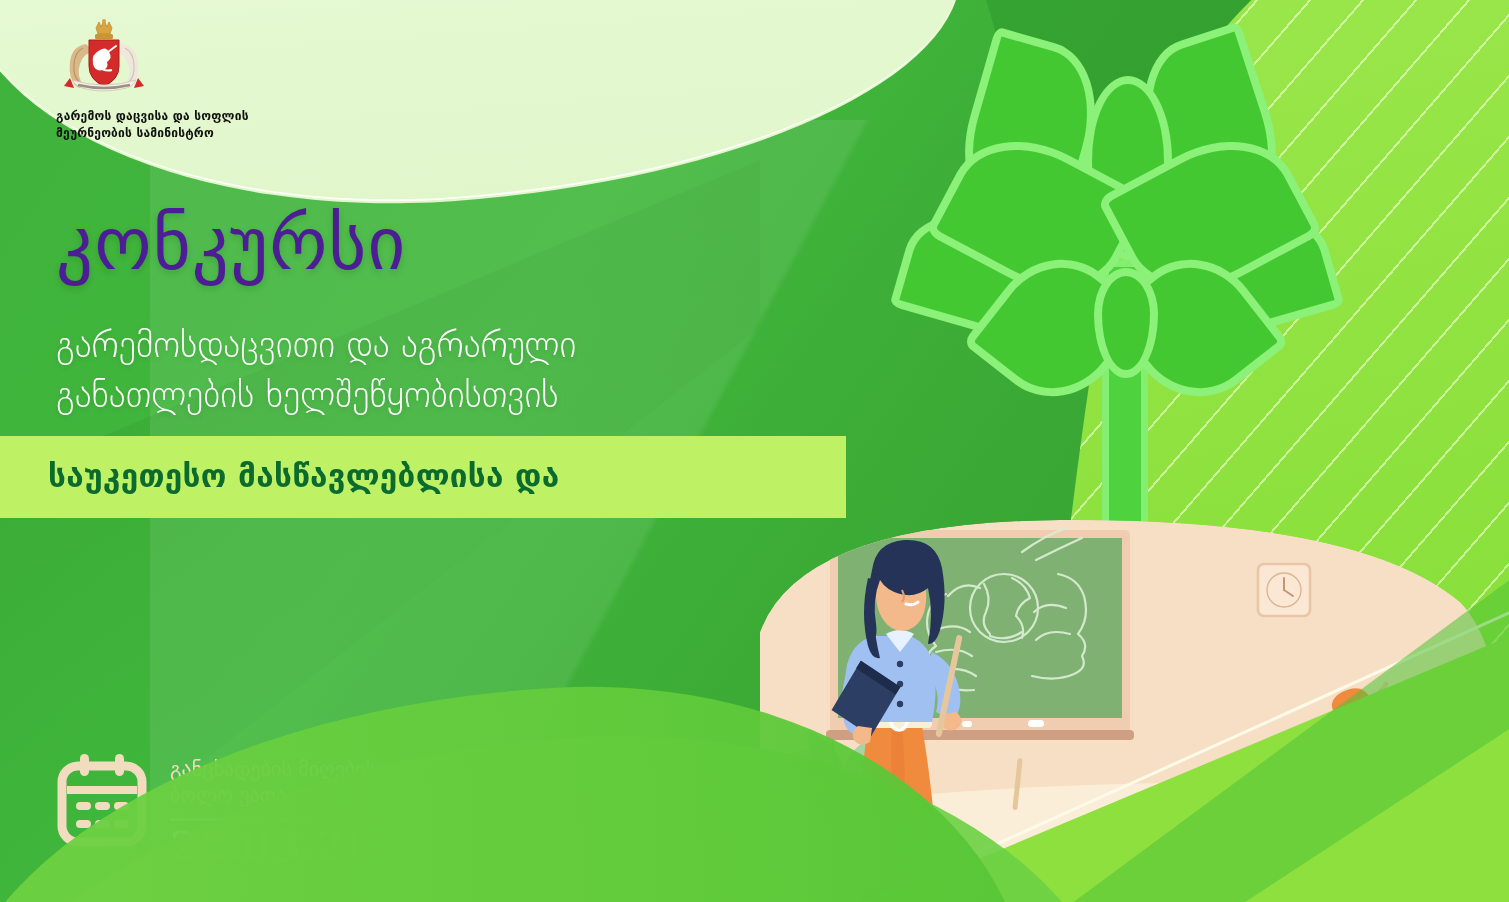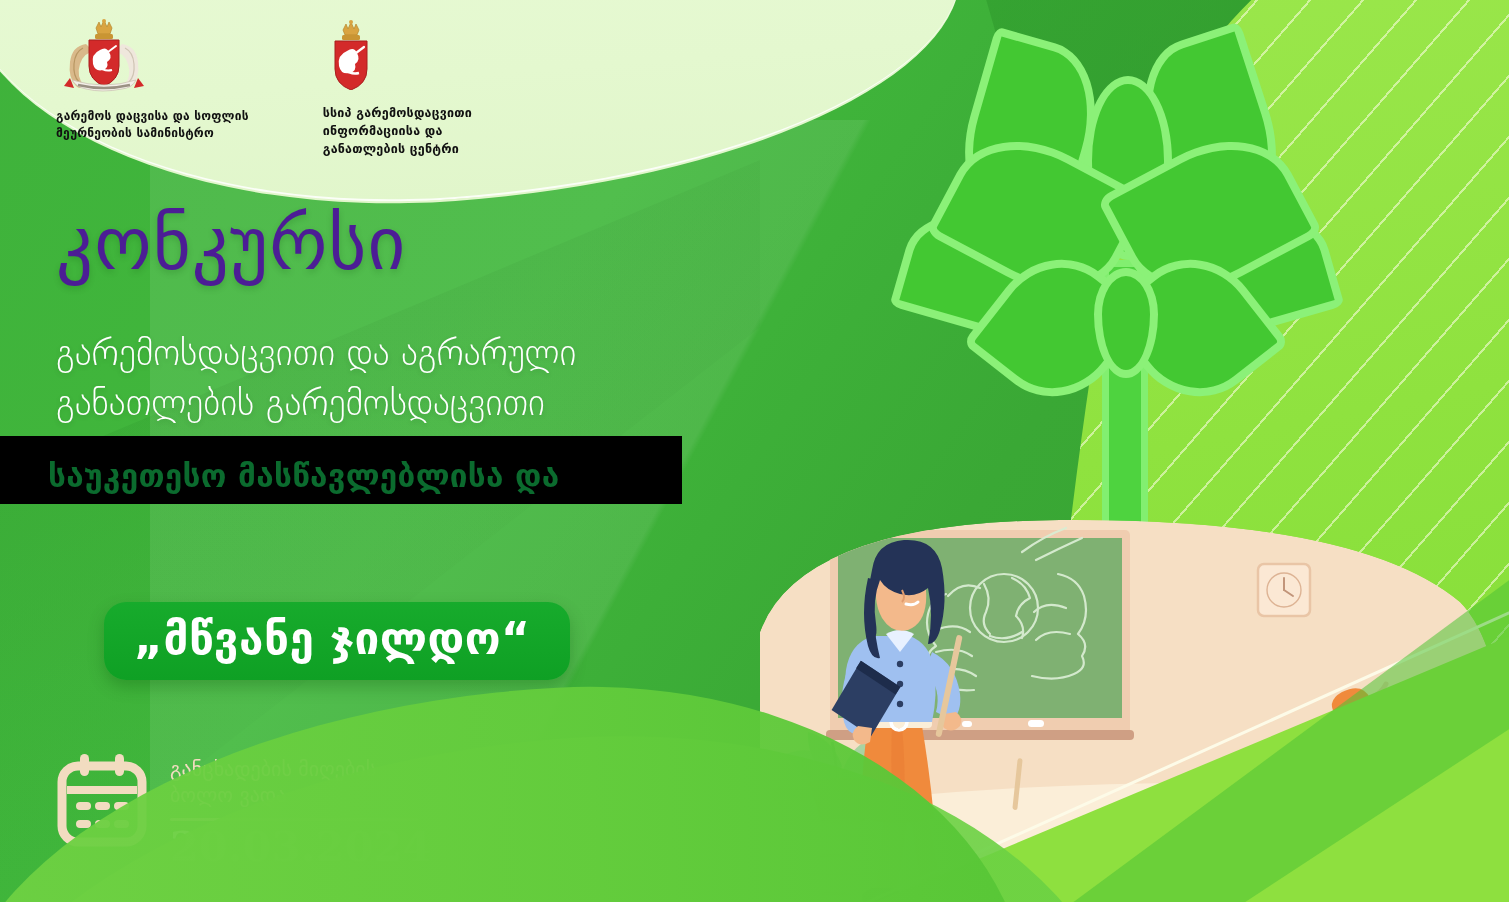--- a/index.html
+++ b/index.html
@@ -90,26 +90,25 @@
 
   .headline{
     position:absolute;left:56px;top:207px;
     font-size:73px;font-weight:400;color:#4c1d95;letter-spacing:1px;line-height:1;
     text-shadow:0 3px 6px rgba(0,60,0,.18);
   }
   .subhead{
     position:absolute;left:56px;top:320px;width:720px;
     font-size:36px;font-weight:300;color:#ffffff;line-height:1.38;
     text-shadow:0 2px 5px rgba(0,60,0,.16);
-    margin-top:8px;
   }
 
   .cream-band{
-    position:absolute;left:0;top:436px;width:682px;padding:18px 0 6px 48px;
-    background:#000000;
+    position:absolute;left:0;top:436px;width:846px;padding:18px 0 20px 48px;
+    background:#bef264;
   }
   .cream-band .line{font-size:31.5px;font-weight:700;color:#0b6b2e;line-height:1.40;letter-spacing:.3px;}
 
   .pill{
     position:absolute;left:104px;top:602px;
     padding:15px 40px 19px 30px;
     background:linear-gradient(180deg,#17ab2c 0%,#0fa024 100%);
     border-radius:22px;
     box-shadow:0 7px 16px rgba(0,70,0,.25);
   }
@@ -308,52 +307,33 @@
           <path d="M16,62 q32,10 64,0 q-4,8 -14,9 q-20,4 -36,0 q-10,-2 -14,-9 Z" fill="#f3efe8" stroke="#cdc4b5" stroke-width=".8"></path>
           <path d="M22,67 q26,6 52,0" stroke="#9a9183" stroke-width="2.4" fill="none"></path>
           <path d="M14,60 l-6,8 l10,2 Z" fill="#d32a2a"></path>
           <path d="M82,60 l6,8 l-10,2 Z" fill="#d32a2a"></path>
         </svg>
       </span>
       <span class="logo-cap">გარემოს დაცვისა და სოფლის
 მეურნეობის სამინისტრო</span>
     </div>
 
-    <div class="logo-block two">
-      <span class="crest">
-        <svg width="56" height="72" viewBox="0 0 56 72">
-          <path d="M20,12 l3,-6 l2,5 l3,-7 l3,7 l2,-5 l3,6 l-2,5 h-12 Z" fill="#d9a441" stroke="#b5862c" stroke-width=".7"></path>
-          <circle cx="28" cy="4" r="2" fill="#d9a441"></circle>
-          <rect x="19" y="17" width="18" height="5" rx="1.5" fill="#c99533"></rect>
-          <path d="M12,23 h32 v28 q0,15 -16,21 q-16,-6 -16,-21 Z" fill="#d32a2a" stroke="#a81f1f" stroke-width="1"></path>
-          <path d="M24,33 q7,-5 10,2 q4,7 -2,11 q2,7 -5,9 q-9,2 -11,-7 q-2,-11 8,-15 Z" fill="#fff"></path>
-          <path d="M33,35 l8,-6" stroke="#fff" stroke-width="2.2" stroke-linecap="round"></path>
-          <path d="M21,51 q7,6 15,4" stroke="#fff" stroke-width="2.4" fill="none"></path>
-        </svg>
-      </span>
-      <span class="logo-cap">სსიპ გარემოსდაცვითი
-ინფორმაციისა და
-განათლების ცენტრი</span>
-    </div>
   </div>
 
   <div class="headline">კონკურსი</div>
 
   <div class="subhead">
     <div>გარემოსდაცვითი და აგრარული</div>
-    <div>განათლების გარემოსდაცვითი</div>
+    <div>განათლების ხელშეწყობისთვის</div>
   </div>
 
   <div class="cream-band">
     <div class="line">საუკეთესო მასწავლებლისა და</div>
   </div>
 
-  <div class="pill">
-    <span class="pill-text">„მწვანე ჯილდო“</span>
-  </div>
 
   <div class="deadline">
     <span class="cal-ico">
       <svg width="92" height="96" viewBox="0 0 92 96">
         <rect x="6" y="14" width="80" height="76" rx="16" fill="none" stroke="#f2dcc0" stroke-width="9"></rect>
         <line x1="11" y1="38" x2="81" y2="38" stroke="#f2dcc0" stroke-width="8"></line>
         <rect x="24" y="2" width="9" height="22" rx="4.5" fill="#f2dcc0"></rect>
         <rect x="59" y="2" width="9" height="22" rx="4.5" fill="#f2dcc0"></rect>
         <rect x="20" y="50" width="15" height="8" rx="4" fill="#f2dcc0"></rect>
         <rect x="39" y="50" width="15" height="8" rx="4" fill="#f2dcc0"></rect>

